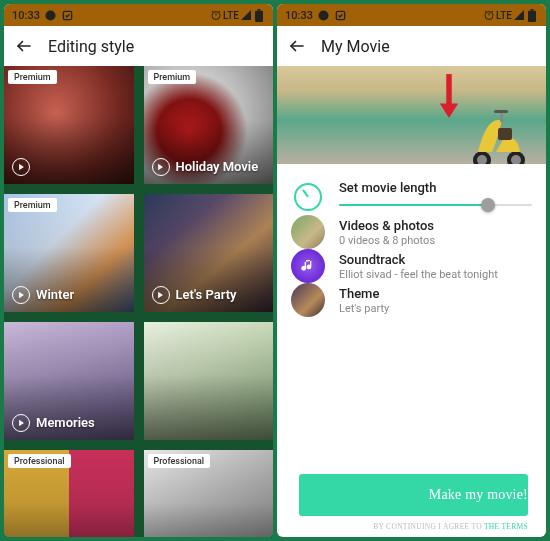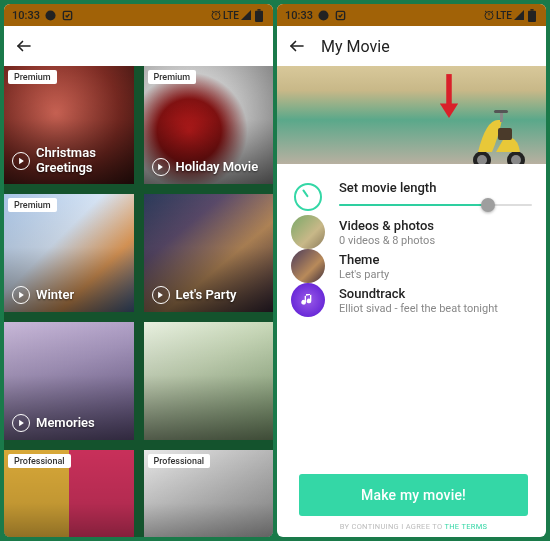--- a/index.html
+++ b/index.html
@@ -158,21 +158,22 @@
     position: absolute;
     left: 77%;
     transform: translateX(-50%);
     width: 14px; height: 14px;
     background: #9e9e9e;
     border-radius: 50%;
     box-shadow: 0 1px 3px rgba(0,0,0,0.3);
   }
   .footer {
     padding: 10px 18px 6px 22px;
-    text-align: center;
+    text-align: right;
+    font-family: Liberation Serif, serif;
   }
   .cta {
     background: #34d7a6;
     color: #fff;
     font-size: 14px;
     font-weight: 500;
     padding: 13px 0;
     border-radius: 3px;
     letter-spacing: 0.2px;
   }
@@ -242,34 +243,34 @@
         </span>
     </div>
   </div>
   <div class="appbar">
     <div class="back">
       <svg width="18" height="18" viewBox="0 0 24 24" fill="none" stroke="#222" stroke-width="2.2" stroke-linecap="round" stroke-linejoin="round">
           <line x1="20" y1="12" x2="4" y2="12"></line>
           <polyline points="10 18 4 12 10 6"></polyline>
         </svg>
     </div>
+    <div class="title">Editing style</div>
   </div>
   <div class="grid">
 
     <div class="tile">
       <div class="bg" style="background:radial-gradient(circle at 40% 40%, #d96a5a 0%, #7a2a22 60%, #3a1410 100%)"></div>
       <div class="overlay"></div>
       <div class="badge">Premium</div>
       <div class="caption">
         <span class="playbtn">
             <svg width="7" height="8" viewBox="0 0 8 10" fill="#fff">
               <path d="M1 1 L7 5 L1 9 Z"></path>
             </svg>
           </span>
-        <span class="label">Christmas Greetings</span>
       </div>
     </div>
 
     <div class="tile">
       <div class="bg" style="background:radial-gradient(circle at 35% 55%, #c91d1d 0%, #8a1212 30%, #ccc 55%, #888 100%)"></div>
       <div class="overlay"></div>
       <div class="badge">Premium</div>
       <div class="caption">
         <span class="playbtn">
             <svg width="7" height="8" viewBox="0 0 8 10" fill="#fff">
@@ -432,38 +433,38 @@
 
     <div class="row">
       <div class="icon" style="background:linear-gradient(135deg,#7aa868 0%, #c8b888 60%, #8a7a5a 100%)"></div>
       <div class="text">
         <div class="primary">Videos &amp; photos</div>
         <div class="secondary">0 videos  &amp; 8 photos</div>
       </div>
     </div>
 
     <div class="row">
+      <div class="icon" style="background:radial-gradient(circle,#9a5ae8 0%, #6a2ad8 70%)">
+        <svg width="16" height="16" viewBox="0 0 24 24" fill="#fff">
+            <path d="M9 3 v12.5 a3.5 3.5 0 1 1 -2 -3.2 V6 l10 -2 v9.5 a3.5 3.5 0 1 1 -2 -3.2 V3 Z"></path>
+          </svg>
+      </div>
+      <div class="text">
+        <div class="primary">Soundtrack</div>
+        <div class="secondary">Elliot sivad - feel the beat tonight</div>
+      </div>
+    </div>
+
+    <div class="row">
       <div class="icon" style="background:linear-gradient(135deg,#4a3a5a 0%, #b88a5a 60%, #3a2a3a 100%)"></div>
       <div class="text">
         <div class="primary">Theme</div>
         <div class="secondary">Let's party</div>
       </div>
     </div>
-
-    <div class="row">
-      <div class="icon" style="background:radial-gradient(circle,#9a5ae8 0%, #6a2ad8 70%)">
-        <svg width="16" height="16" viewBox="0 0 24 24" fill="#fff">
-            <path d="M9 3 v12.5 a3.5 3.5 0 1 1 -2 -3.2 V6 l10 -2 v9.5 a3.5 3.5 0 1 1 -2 -3.2 V3 Z"></path>
-          </svg>
-      </div>
-      <div class="text">
-        <div class="primary">Soundtrack</div>
-        <div class="secondary">Elliot sivad - feel the beat tonight</div>
-      </div>
-    </div>
   </div>
 
   <div class="footer">
     <div class="cta">Make my movie!</div>
     <div class="terms">
       <span>BY CONTINUING I AGREE TO </span><span class="link">THE TERMS</span>
     </div>
   </div>
 </div>
 

